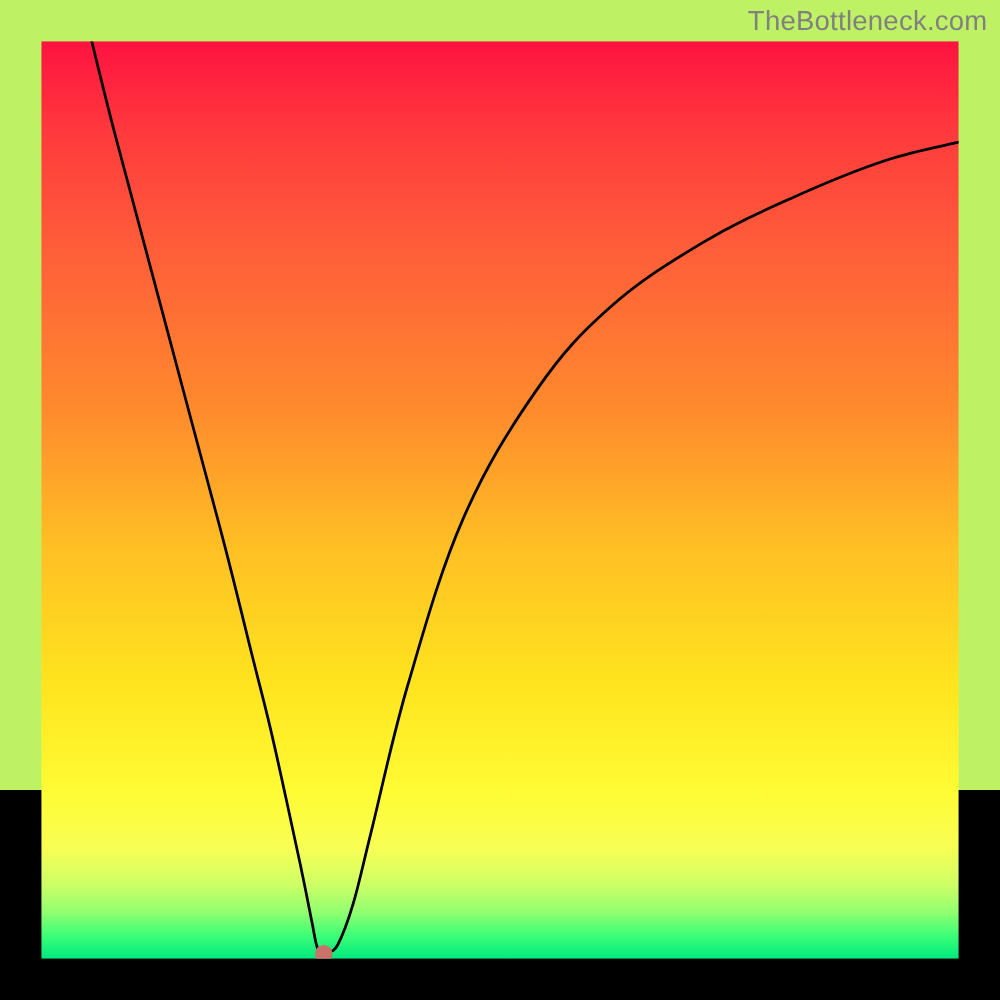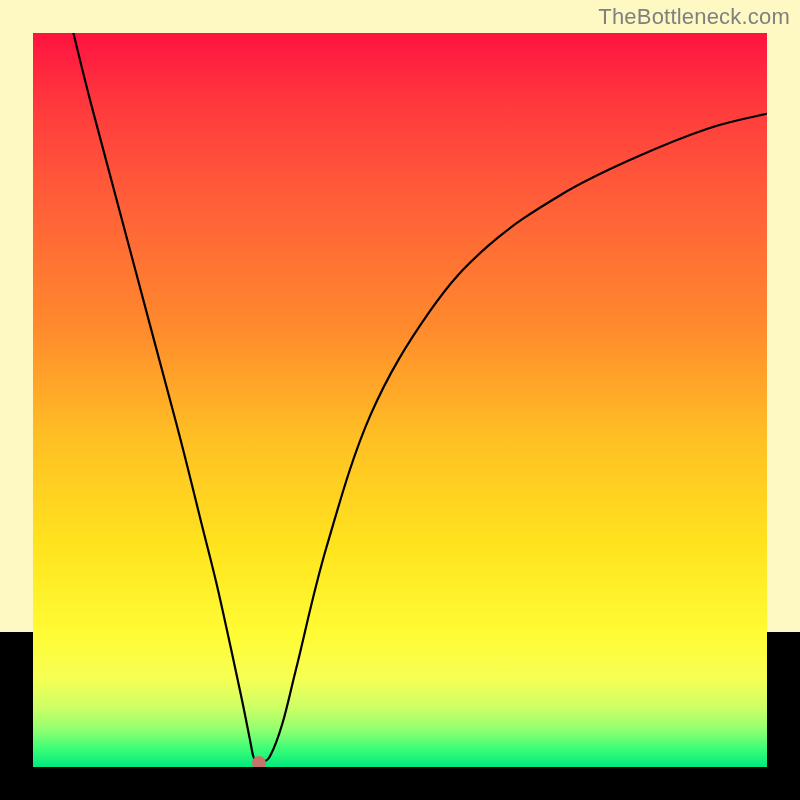--- a/index.html
+++ b/index.html
@@ -8,21 +8,21 @@
     width: 800px;
     height: 800px;
     background: #000;
     overflow: hidden;
     font-family: Arial, Helvetica, sans-serif;
   }
   .frame {
     position: relative;
     width: 800px;
     height: 632px;
-    background: #fef9c3;
+    background: #bef264;
   }
   .watermark {
     position: absolute;
     top: 4px;
     right: 10px;
     color: #808080;
     font-size: 22px;
     letter-spacing: 0.2px;
   }
   .plot {

